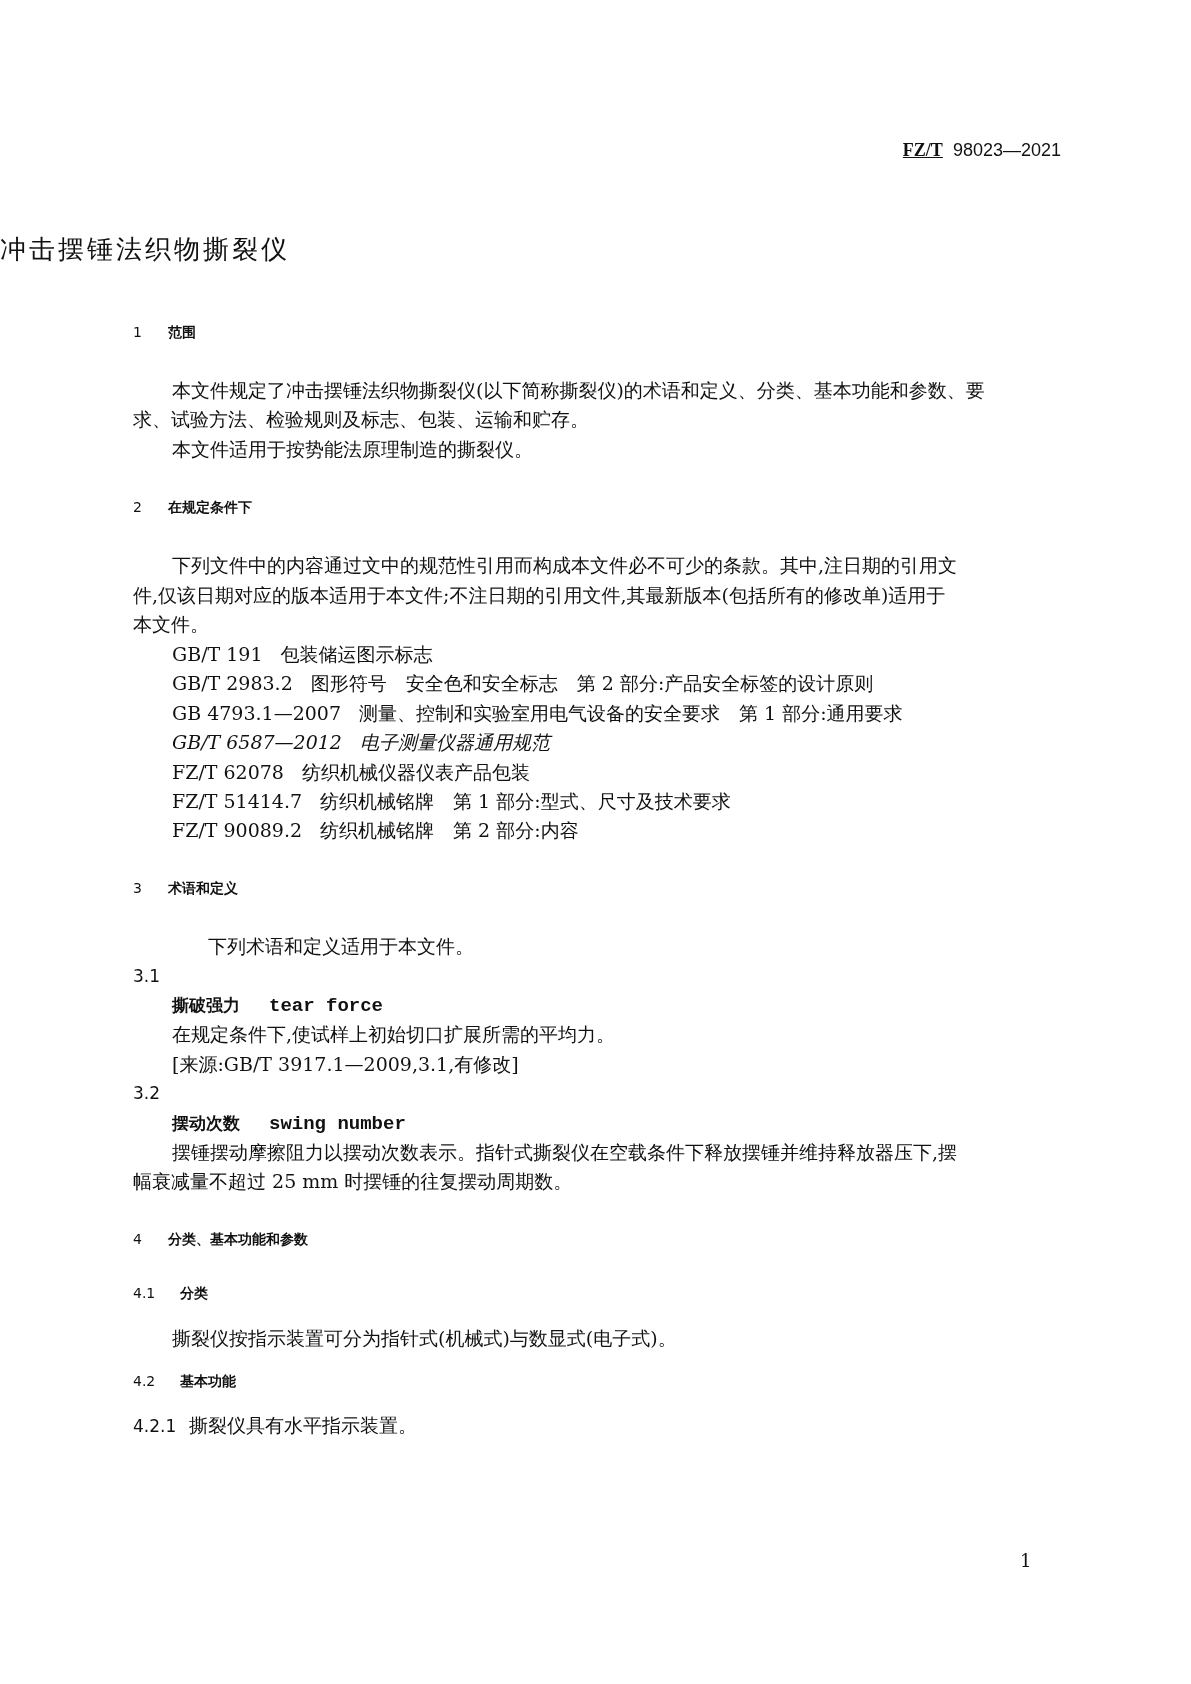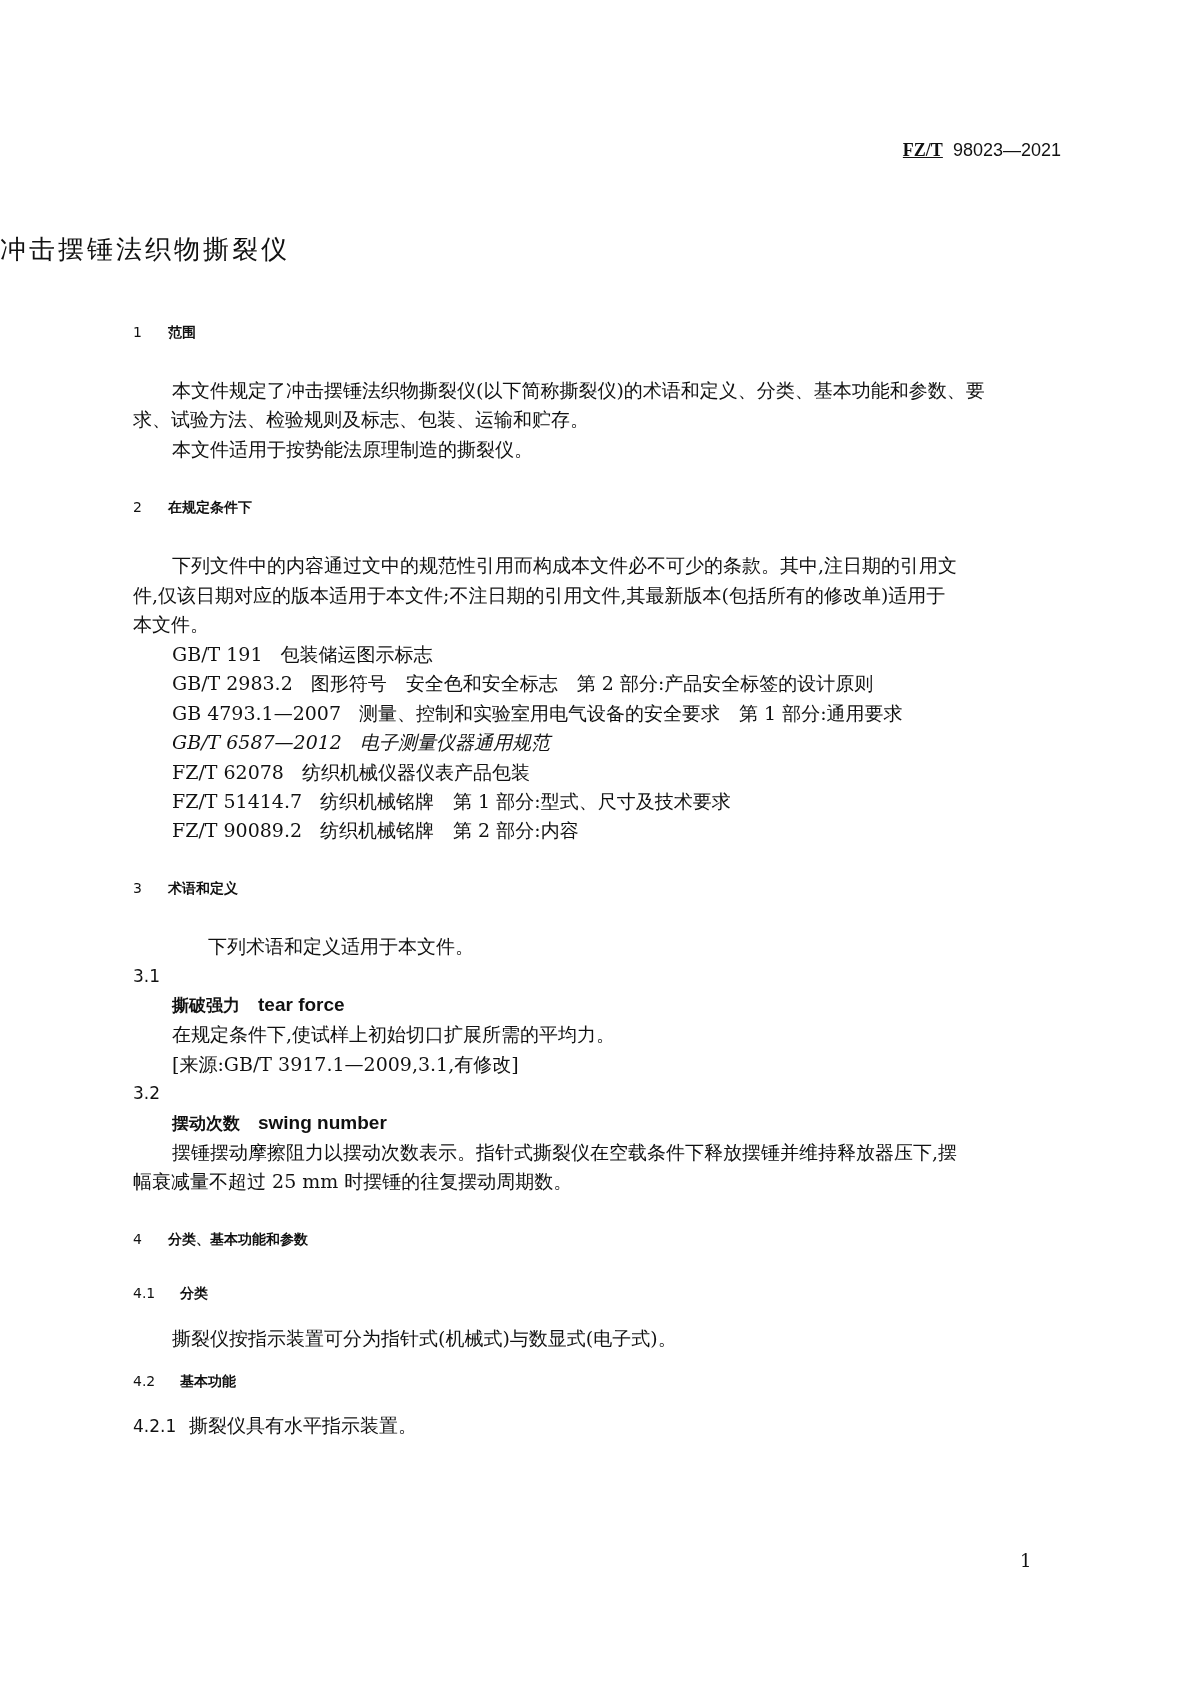--- a/index.html
+++ b/index.html
@@ -8,21 +8,21 @@
     .std-code { position: absolute; top: 140px; right: 130px; font-size: 18px; font-family: "Liberation Sans", sans-serif; }
     .std-code .fz { font-family: "Liberation Serif", serif; font-weight: bold; text-decoration: underline; }
     .title { position: absolute; top: 232px; left: 0; width: 1191px; text-align: left; font-family: "DejaVu Sans", sans-serif; font-size: 26px; letter-spacing: 3px; }
     .h { font-family: "DejaVu Sans", sans-serif; font-weight: bold; font-size: 14px; }
     .h .num { display: inline-block; font-weight: normal; }
     .num1 { width: 30px; }
     .num2 { width: 42px; }
     .num3 { width: 56px; }
     .sans { font-family: "DejaVu Sans", sans-serif; font-size: 17px; }
     .termname { font-family: "DejaVu Sans", sans-serif; font-weight: bold; font-size: 17px; }
-    .termname .en { font-family: Liberation Sans, sans-serif; font-weight: bold; font-size: 19px; margin-left: 18px; }
+    .termname .en { font-family: Liberation Mono, monospace; font-weight: bold; font-size: 19px; margin-left: 29px; }
     .ref-code { display: inline-block; margin-right: 18px; }
     .pagenum { position: absolute; top: 1550px; left: 1020px; font-size: 18px; }
   </style>
 </head>
 <body>
 
 <div class="std-code">
   <span class="fz">FZ/T</span>&nbsp;
   <span>98023—2021</span>
 </div>

